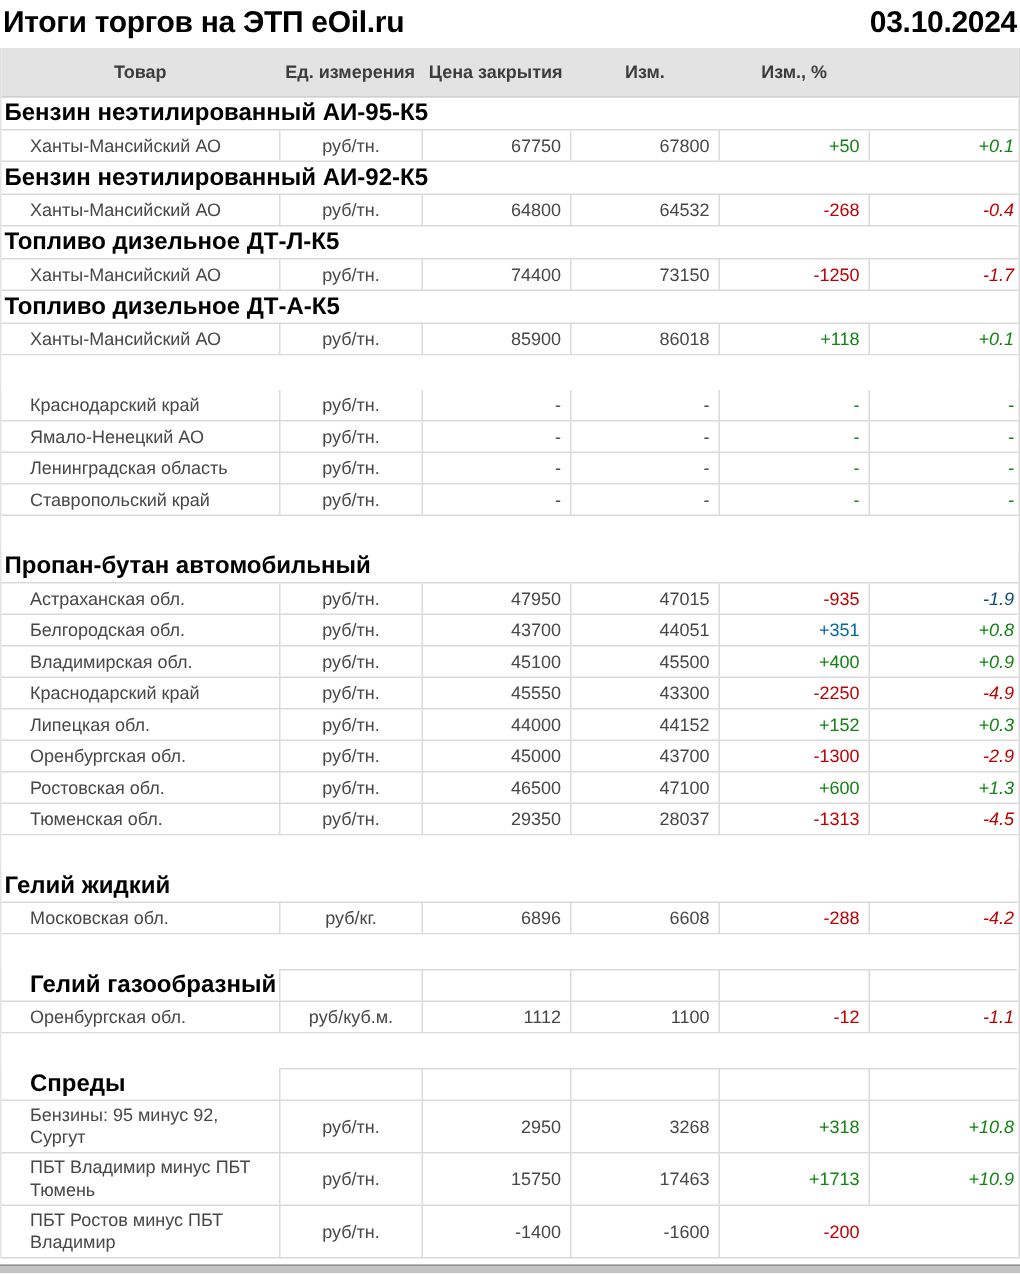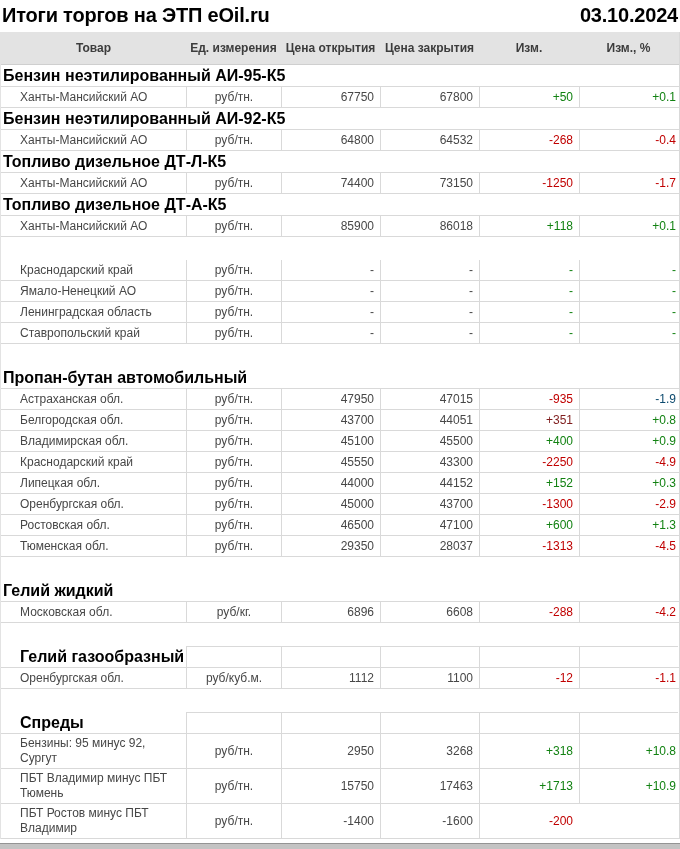--- a/index.html
+++ b/index.html
@@ -21,21 +21,21 @@
   .c3 { width:99px; }
   .c4 { width:100px; }
   .c5 { width:99px; }
 
   .row { display:flex; min-height:21px; border-bottom:1px solid #d9d9d9; align-items:stretch; }
   .cell { display:flex; align-items:center; font-size:12px; color:#474747; padding:2px 0; line-height:15px; }
   .row .cell.c1, .row .cell.c2, .row .cell.c3, .row .cell.c4, .row .cell.c5 { border-left:1px solid #d9d9d9; }
   .cell.c0 { padding-left:19px; padding-right:12px; }
   .cell.c1 { justify-content:center; }
   .cell.c2, .cell.c3, .cell.c4 { justify-content:flex-end; padding-right:6px; }
-  .cell.c5 { justify-content:flex-end; padding-right:2px; }
+  .cell.c5 { justify-content:flex-end; padding-right:2px;font-style:italic; }
 
   .sectionrow { display:flex; height:22px; border-bottom:1px solid #d9d9d9; align-items:stretch; }
   .sc0 { display:flex; align-items:center; font-size:16px; font-weight:bold; color:#000;
          white-space:nowrap; padding-left:2px; overflow:visible; }
   .sectionrow.bordered .cell:not(.c0) { border-left:1px solid #d9d9d9; border-top:1px solid #d9d9d9; }
 
   .spacer { height:23px; background:#fff; }
 
   .bottombar { position:absolute; left:0; bottom:0; width:680px; height:6px;
                background:#c3c3c3; border-top:1px solid #949494; }
@@ -46,21 +46,20 @@
 <div class="page">
   <div class="titlebar">
     <span class="title">Итоги торгов на ЭТП eOil.ru</span>
     <span class="date">03.10.2024</span>
   </div>
 
   <div class="table">
     <div class="thead" id="thead">
         <div class="hc c0">Товар</div>
         <div class="hc c1">Ед. измерения</div>
-        <div class="hc c2">Цена открытия</div>
         <div class="hc c3">Цена закрытия</div>
         <div class="hc c4">Изм.</div>
         <div class="hc c5">Изм., %</div>
       </div>
     <div id="tbody">
         <div class="sectionrow">
           <div class="sc0">Бензин неэтилированный АИ-95-К5</div>
         </div>
         <div class="row">
           <div class="cell c0">Ханты-Мансийский АО</div>
@@ -146,21 +145,21 @@
           <div class="cell c2">47950</div>
           <div class="cell c3">47015</div>
           <div class="cell c4" style="color: rgb(192, 0, 0);">-935</div>
           <div class="cell c5" style="color: #0c4a6e;">-1.9</div>
         </div>
         <div class="row">
           <div class="cell c0">Белгородская обл.</div>
           <div class="cell c1">руб/тн.</div>
           <div class="cell c2">43700</div>
           <div class="cell c3">44051</div>
-          <div class="cell c4" style="color: #7f1d1d;">+351</div>
+          <div class="cell c4" style="color: #0369a1;">+351</div>
           <div class="cell c5" style="color: rgb(18, 130, 18);">+0.8</div>
         </div>
         <div class="row">
           <div class="cell c0">Владимирская обл.</div>
           <div class="cell c1">руб/тн.</div>
           <div class="cell c2">45100</div>
           <div class="cell c3">45500</div>
           <div class="cell c4" style="color: rgb(18, 130, 18);">+400</div>
           <div class="cell c5" style="color: rgb(18, 130, 18);">+0.9</div>
         </div>

